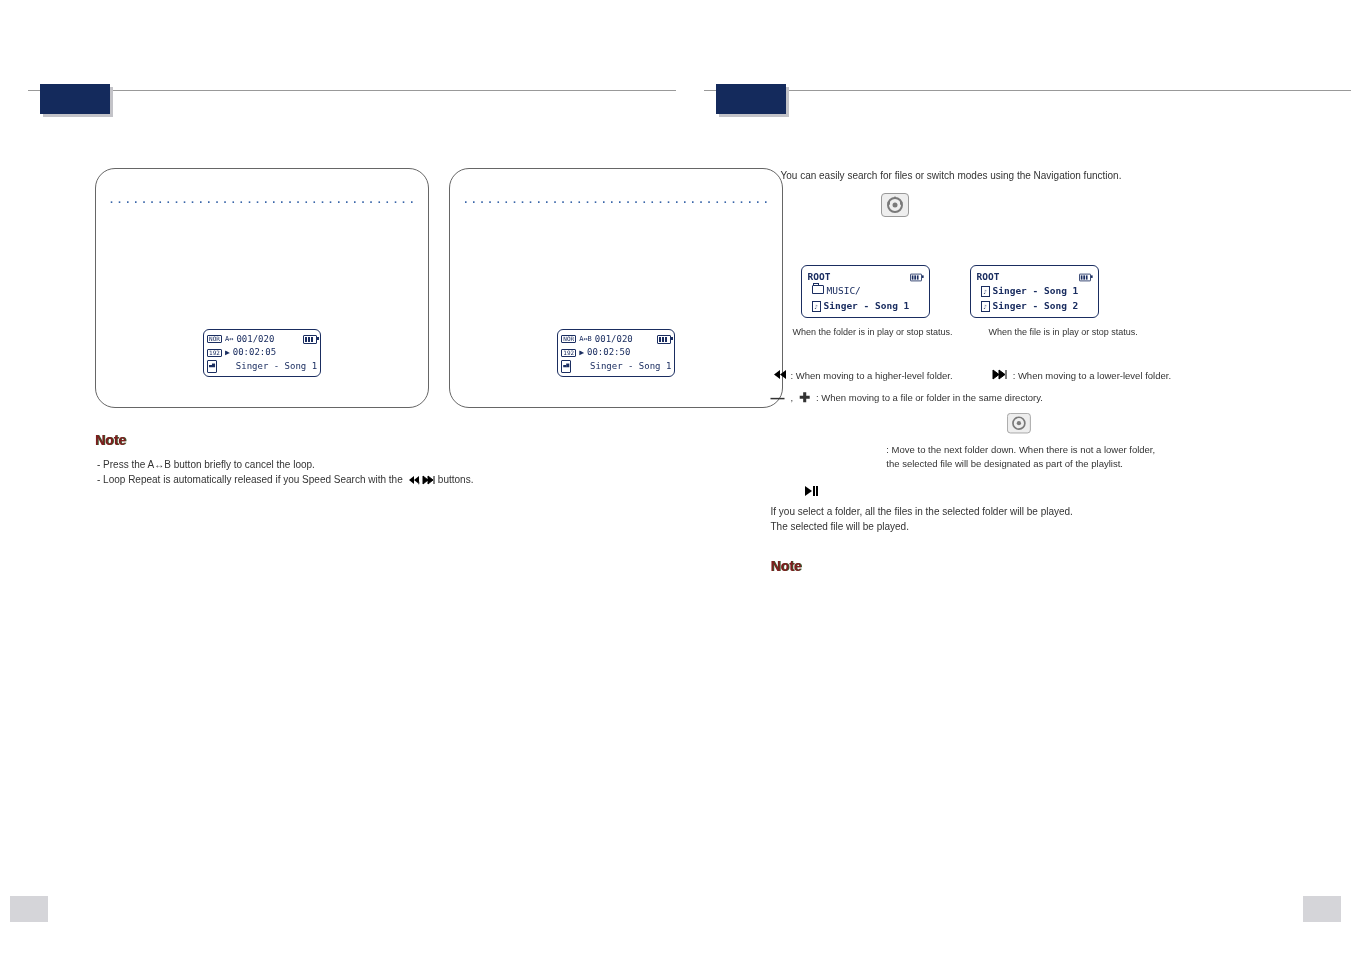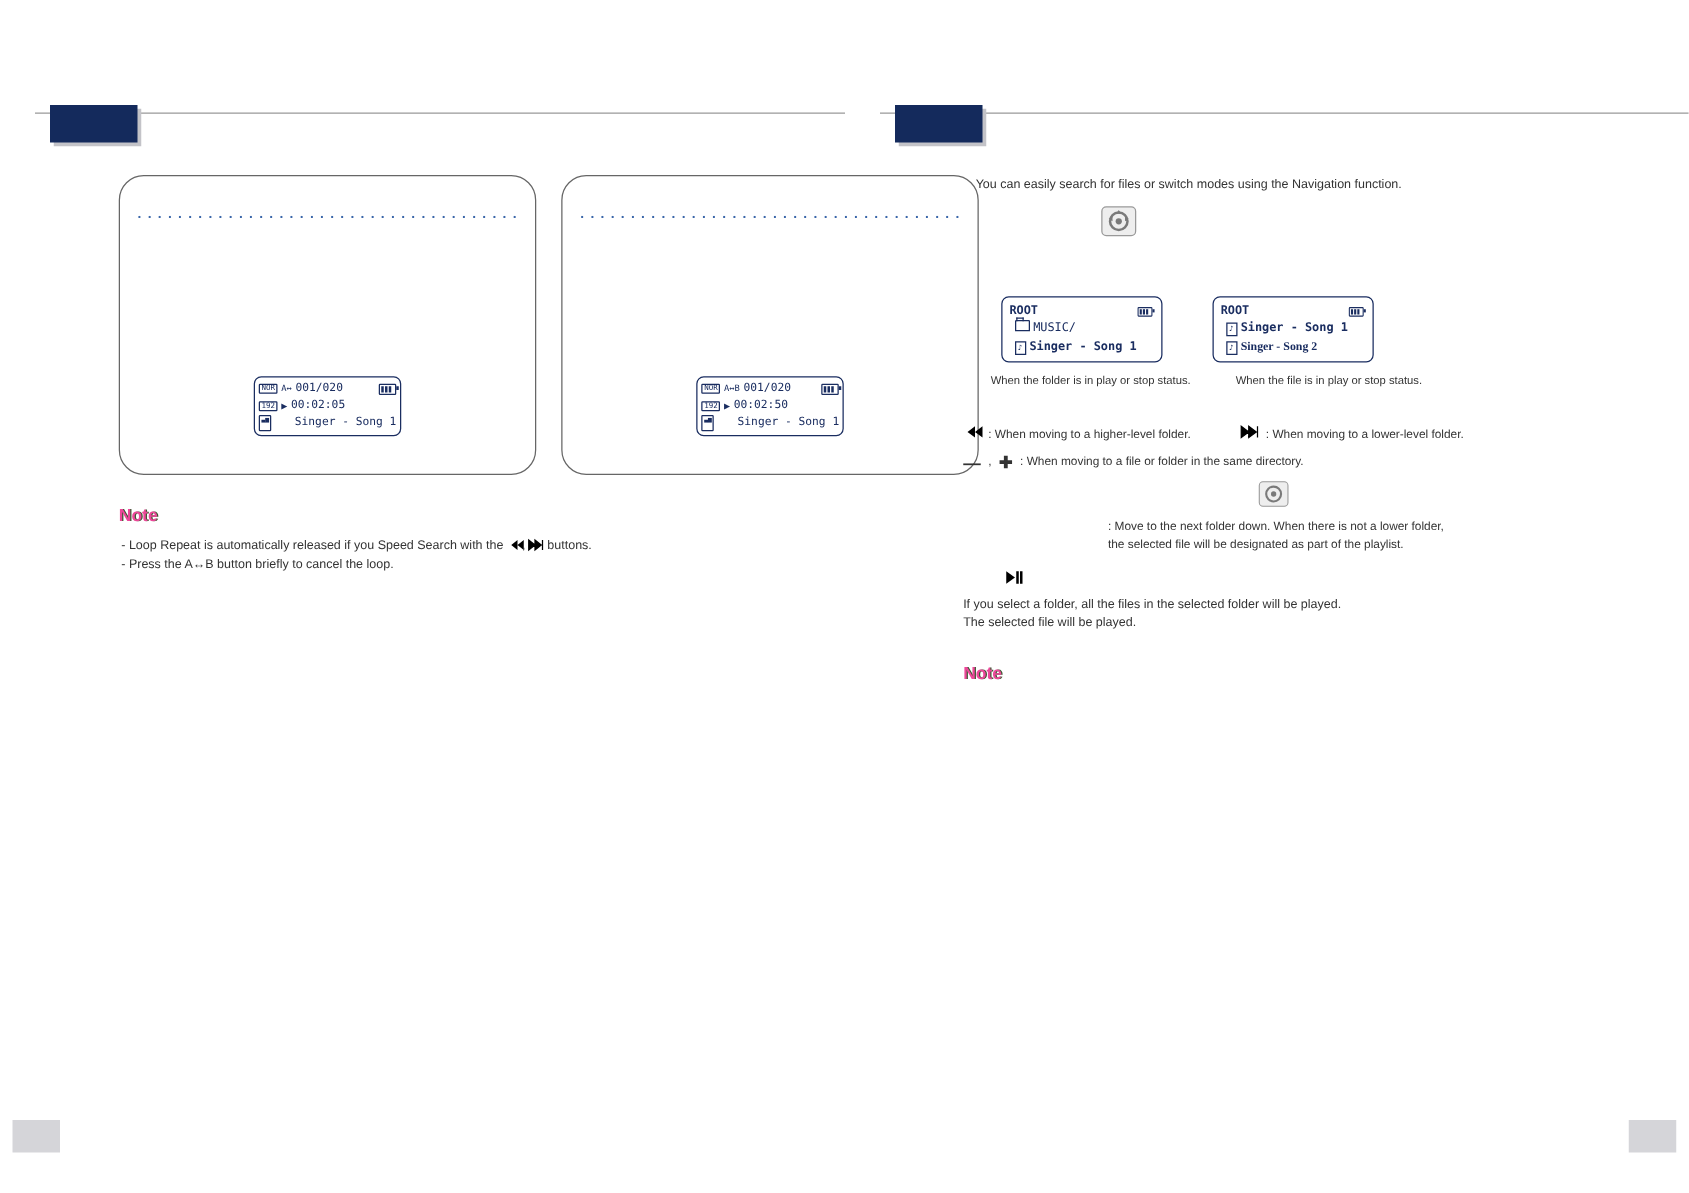--- a/index.html
+++ b/index.html
@@ -1,33 +1,33 @@
 <!DOCTYPE html>
 <html><head>
 <meta charset="utf-8">
 <style>
 body { margin:0; font-family:Arial,Helvetica,sans-serif; background:#fff; }
 .page-container { width:1351px; height:954px; position:relative; display:flex; }
-.page { width:50%; position:relative; padding:80px 50px 50px 50px; box-sizing:border-box; }
+.page { width:50%; position:relative; padding:108px 50px 50px 50px; box-sizing:border-box; }
 .header-strip { position:absolute; top:90px; left:0; right:0; height:40px; }
 .header-line { border-top:1.5px solid #999; margin-left:28px; }
 .header-block { position:absolute; top:-6px; left:40px; width:70px; height:30px; background:#142a5c; box-shadow:3px 3px 0 #c3c3c8; }
 .page .content { margin:60px 30px 0 45px; font-size:10px; color:#333; line-height:1.5; }
 
 
 .lcd-row { display:flex; gap:20px; }
 .lcd-box { flex:1; border:1px solid #666; border-radius:20px; height:240px; position:relative; padding:22px 14px 14px 14px; box-sizing:border-box; }
 .dotline { color:#3a66a9; font-weight:bold; letter-spacing:1px; font-size:11px; white-space:nowrap; overflow:hidden; }
 .lcd-screen { position:absolute; bottom:30px; left:50%; transform:translateX(-50%); border:1.4px solid #1a2d60; border-radius:6px; padding:3px 3px; background:#fff; font-family:'Lucida Console',monospace; font-size:9px; color:#1a2d60; width:110px; }
 .lcd-screen .row1 { display:flex; align-items:center; gap:3px; }
 .mini-box { border:1px solid #1a2d60; border-radius:1px; font-size:6px; line-height:6px; padding:0 1px; text-align:center; }
 .batt { width:12px; height:7px; border:1px solid #1a2d60; border-radius:1px; position:relative; margin-left:auto; }
 .batt:before{content:'';position:absolute;right:-3px;top:1px;width:2px;height:3px;background:#1a2d60;}
 .batt .bar{position:absolute;top:1px;width:2px;height:5px;background:#1a2d60;}
-.note-heading { color:#ec4899; font-weight:bold; font-size:14px; text-shadow:1px 0 #3a5a32; margin:22px 0 6px 0; }
+.note-heading { color:#7f1d1d; font-weight:bold; font-size:14px; text-shadow:1px 0 #3a5a32; margin:22px 0 6px 0; }
 .bullet { padding-left:2px; }
 .inline-glyph { display:inline-flex; align-items:center; gap:2px; vertical-align:middle; }
 
 
 .navscr { border:1.4px solid #1a2d60; border-radius:6px; padding:4px 6px 4px 6px; font-family:'Lucida Console',monospace; color:#1a2d60; width:115px; font-size:9.5px; }
 .navscr .title-row { display:flex; align-items:center; font-weight:bold; }
 .navscr .title-row .batt{transform:scale(.85);}
 .navscr .folder-ic { width:10px; height:7px; border:1px solid #1a2d60; border-radius:1px 1px 0 0; display:inline-block; margin-right:3px; position:relative; }
 .navscr .folder-ic:before{content:'';position:absolute;top:-3px;left:0;width:4px;height:2px;border:1px solid #1a2d60;border-bottom:none;}
 .file-ic { width:7px; height:9px; border:1px solid #1a2d60; display:inline-block; margin-right:3px; position:relative; font-size:6px; line-height:9px; text-align:center; }
@@ -100,34 +100,34 @@
             </div>
             <div style="display:flex;gap:3px;">
               <span class="mini-box" style="font-size:5px;">▃▅</span>
               <span style="flex:1;text-align:right;">Singer - Song 1</span>
             </div>
           </div>
         </div>
       </div>
 
       <div class="note-heading">Note</div>
+      <div class="bullet">- <span>Press the A↔B button briefly to cancel the loop.</span></div>
       <div class="bullet">- <span>Loop Repeat is automatically released if you Speed Search with the </span>
         <span class="inline-glyph">
           <svg width="12" height="8">
               <path d="M1 0v8M3 4l5-4v8zM8 4l5-4v8z" fill="#000"></path>
             </svg>
         </span>,
         <span class="inline-glyph">
           <svg width="12" height="8">
               <path d="M0 0v8l5-4zM5 0v8l5-4zM11 0v8" fill="#000" stroke="#000"></path>
             </svg>
         </span>
         <span> buttons.</span>
       </div>
-      <div class="bullet">- <span>Press the A↔B button briefly to cancel the loop.</span></div>
     </div>
     <div class="page-corner left"></div>
   </div>
 
   <div class="page">
     <div class="header-strip">
       <div class="header-block"></div>
       <div class="header-line"></div>
     </div>
 
@@ -163,21 +163,21 @@
           <div class="navscr">
             <div class="title-row">
                 <span>ROOT</span>
               <span class="batt" style="margin-left:auto;">
                   <span class="bar" style="left:1px"></span>
                   <span class="bar" style="left:4px"></span>
                   <span class="bar" style="left:7px"></span>
                 </span>
             </div>
             <div style="margin-left:4px;"><span class="file-ic">♪</span><span style="font-weight:bold;">Singer - Song 1</span></div>
-            <div style="margin-left:4px;"><span class="file-ic">♪</span><span style="font-weight:bold;font-family:Liberation Serif, serif;">Singer - Song 2</span></div>
+            <div style="margin-left:4px;"><span class="file-ic">♪</span><span style="font-weight:bold;">Singer - Song 2</span></div>
           </div>
         </div>
       </div>
       <div class="caption-row" style="margin-left:22px;">
         <span>When the folder is in play or stop status.</span>
         <span>When the file is in play or stop status.</span>
       </div>
 
       <div style="margin-top:30px;">
         <div class="explain-row">

